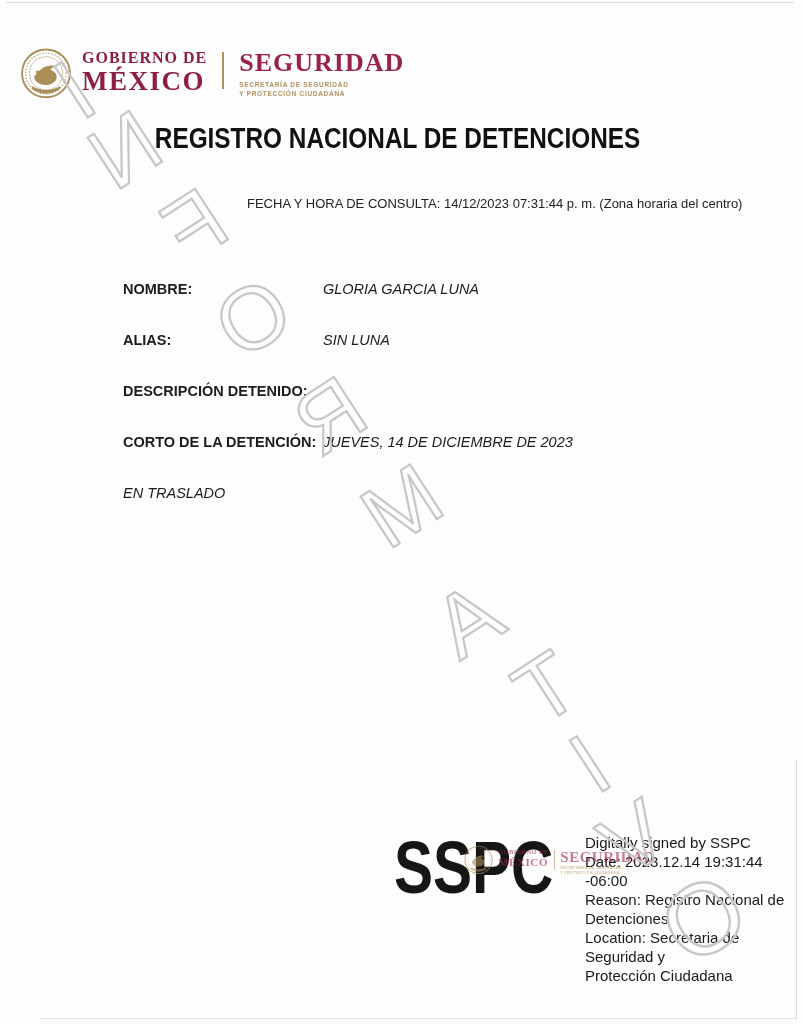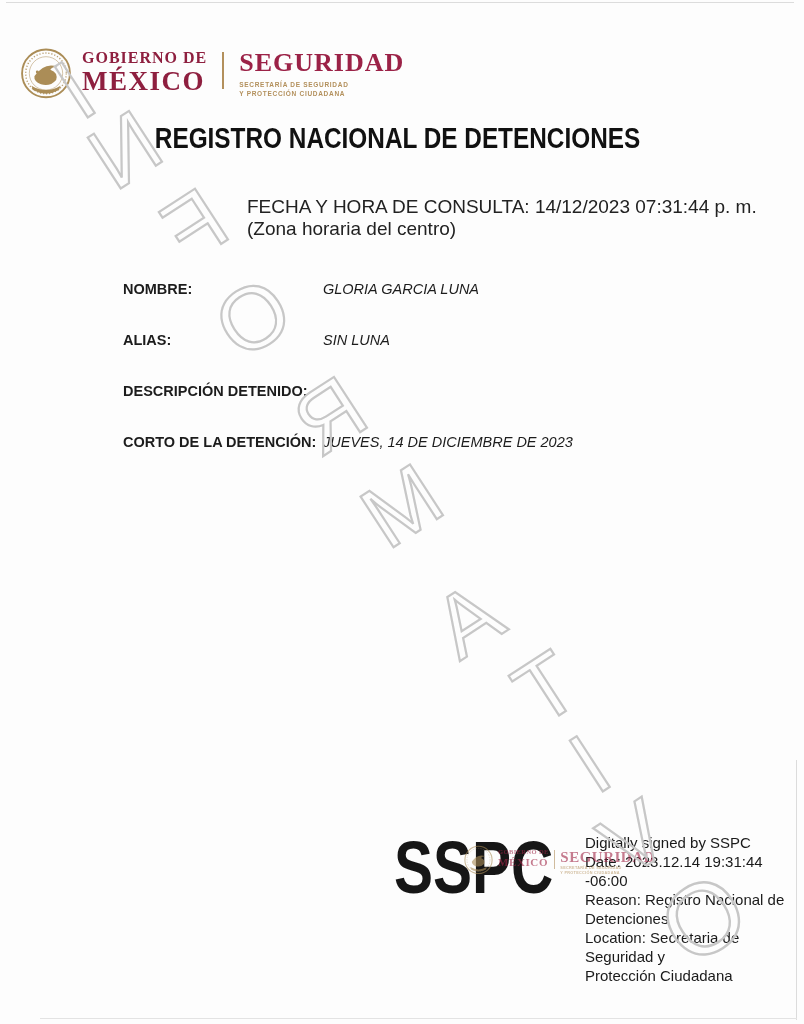--- a/index.html
+++ b/index.html
@@ -28,21 +28,21 @@
   .agency-name{font-family:"Liberation Serif", serif;font-weight:700;font-size:26px;color:#9b2247;letter-spacing:1px;}
   .agency-cap{margin-top:4px;font-size:6.5px;font-weight:700;color:#b3905c;letter-spacing:.7px;line-height:9px;}
 
   
   .doc-title{
     position:absolute;left:110px;top:122px;width:560px;margin:0;
     font-size:29px;font-weight:700;color:#111;text-align:center;
     letter-spacing:0;transform:scaleX(.84);transform-origin:50% 50%;
     white-space:nowrap;z-index:2;
   }
-  .consulta{position:absolute;left:247px;top:196px;font-size:19px;color:#222;z-index:2;}
+  .consulta{position:absolute;left:247px;top:196px;font-size:13px;color:#222;z-index:2;}
 
   
   .fields{position:absolute;left:123px;top:250px;width:575px;z-index:2;}
   .frow{display:flex;align-items:flex-start;margin-bottom:4px;margin-top:28px;}
   .flabel{flex:0 0 200px;font-weight:700;font-size:14.5px;line-height:23px;color:#1c1c1c;}
   .fvalue{flex:1;font-size:14.5px;line-height:23px;color:#1c1c1c;white-space:pre-line;font-style:italic;}
 
   
   .watermark{position:absolute;inset:0;z-index:5;pointer-events:none;}
   .wm-letter{
@@ -136,20 +136,21 @@
       <div class="fvalue">SIN LUNA</div>
     </div>
     <div class="frow">
       <div class="flabel">DESCRIPCIÓN DETENIDO:</div>
     </div>
     <div class="frow">
       <div class="flabel">CORTO DE LA DETENCIÓN:</div>
       <div class="fvalue">JUEVES, 14 DE DICIEMBRE DE 2023</div>
     </div>
     <div class="frow">
+      <div class="fvalue">EN TRASLADO</div>
     </div>
   </section>
 
   <div class="sspc">SSPC</div>
 
   <div class="mini-logo">
     <svg class="mini-eagle" viewBox="0 0 80 90" aria-hidden="true">
       <circle cx="40" cy="40" r="33" fill="none" stroke="#ab8d57" stroke-width="2.6"></circle>
       <circle cx="40" cy="40" r="28" fill="none" stroke="#ab8d57" stroke-width="2" stroke-dasharray="1.6 2.6" opacity=".85"></circle>
       <g fill="#ab8d57">

